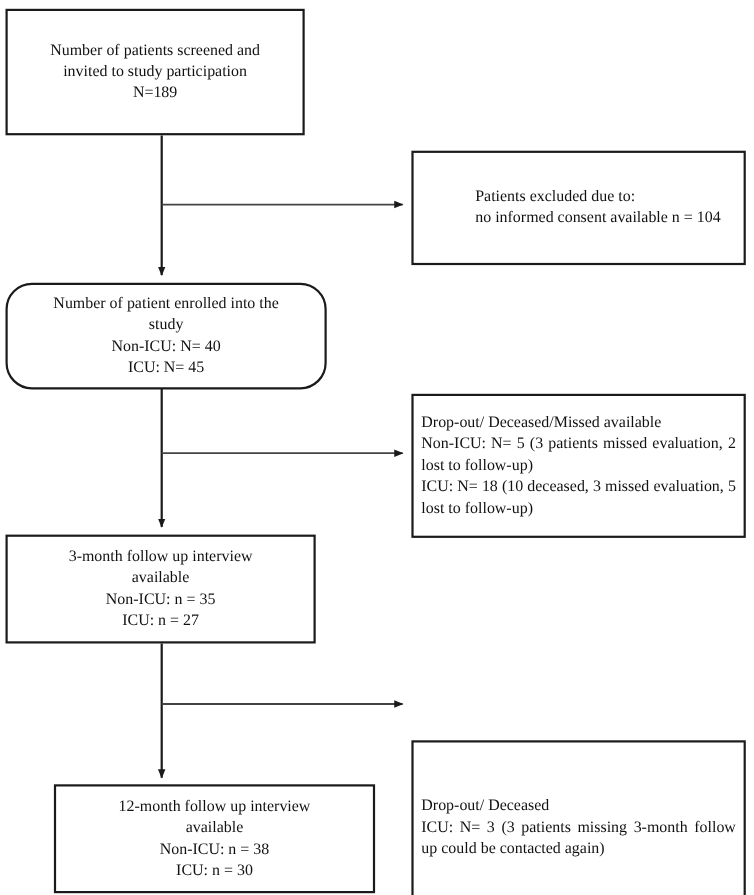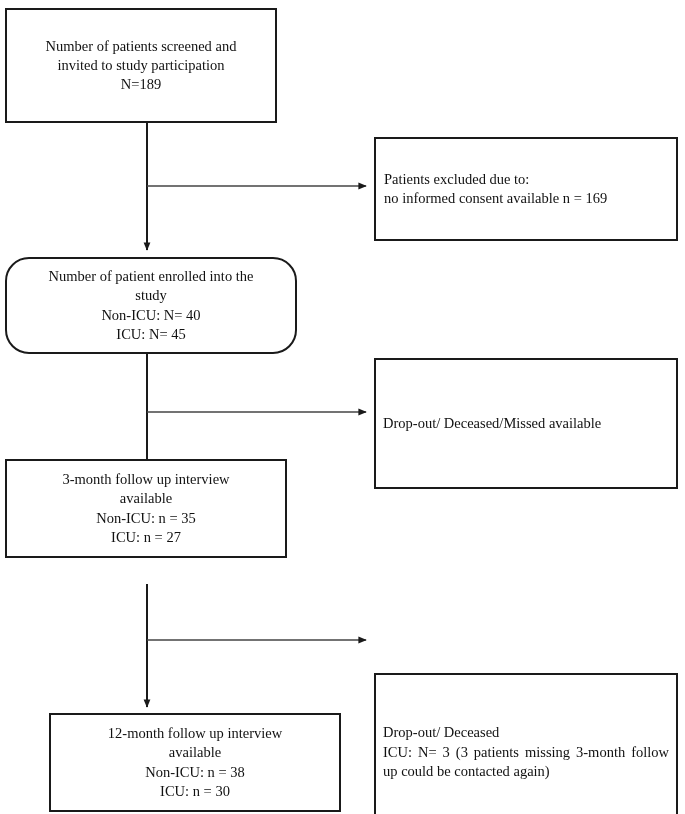--- a/index.html
+++ b/index.html
@@ -97,41 +97,43 @@
 N=189</div>
   </div>
 
   <div class="box center" style="left:5px; top:257px; width:292px; height:97px;border-radius:24px;">
     <div class="box-text">Number of patient enrolled into the
 study
 Non-ICU: N= 40
 ICU: N= 45</div>
   </div>
 
-  <div class="box center" style="left:5px; top:459px; width:282px; height:99px;">
+  <div class="box center" style="left:5px; top:486px; width:282px; height:99px;">
     <div class="box-text">3-month follow up interview
 available
 Non-ICU: n = 35
 ICU: n = 27</div>
   </div>
 
   <div class="box center" style="left:5px; top:713px; width:292px; height:99px;margin-left:44px;">
     <div class="box-text">12-month follow up interview
 available
 Non-ICU: n = 38
 ICU: n = 30</div>
   </div>
 
-  <div class="box left" style="left:374px; top:137px; width:304px; height:104px;">
+  <div class="box left" style="left:374px; top:137px; width:304px; height:104px;padding-left:48px;">
     <div class="box-text">Patients excluded due to:</div>
-    <div class="box-text">no informed consent available n = 169</div>
+    <div class="box-text">no informed consent available n = 104</div>
   </div>
 
   <div class="box left" style="left:374px; top:358px; width:304px; height:131px;">
     <div class="box-text just" style="text-align:left;">Drop-out/ Deceased/Missed available</div>
+    <div class="box-text just ind" style="text-align:justify;">Non-ICU: N= 5 (3 patients missed evaluation, 2 lost to follow-up)</div>
+    <div class="box-text just ind" style="text-align:justify;">ICU: N= 18 (10 deceased, 3 missed evaluation, 5 lost to follow-up)</div>
   </div>
 
   <div class="box left" style="left:374px; top:625px; width:304px; height:159px;margin-top:48px;">
     <div class="box-text just" style="text-align:left;">Drop-out/ Deceased</div>
     <div class="box-text just ind" style="text-align:justify;">ICU: N= 3 (3 patients missing 3-month follow up could be contacted again)</div>
   </div>
 
 </div>
 
 </body></html>

